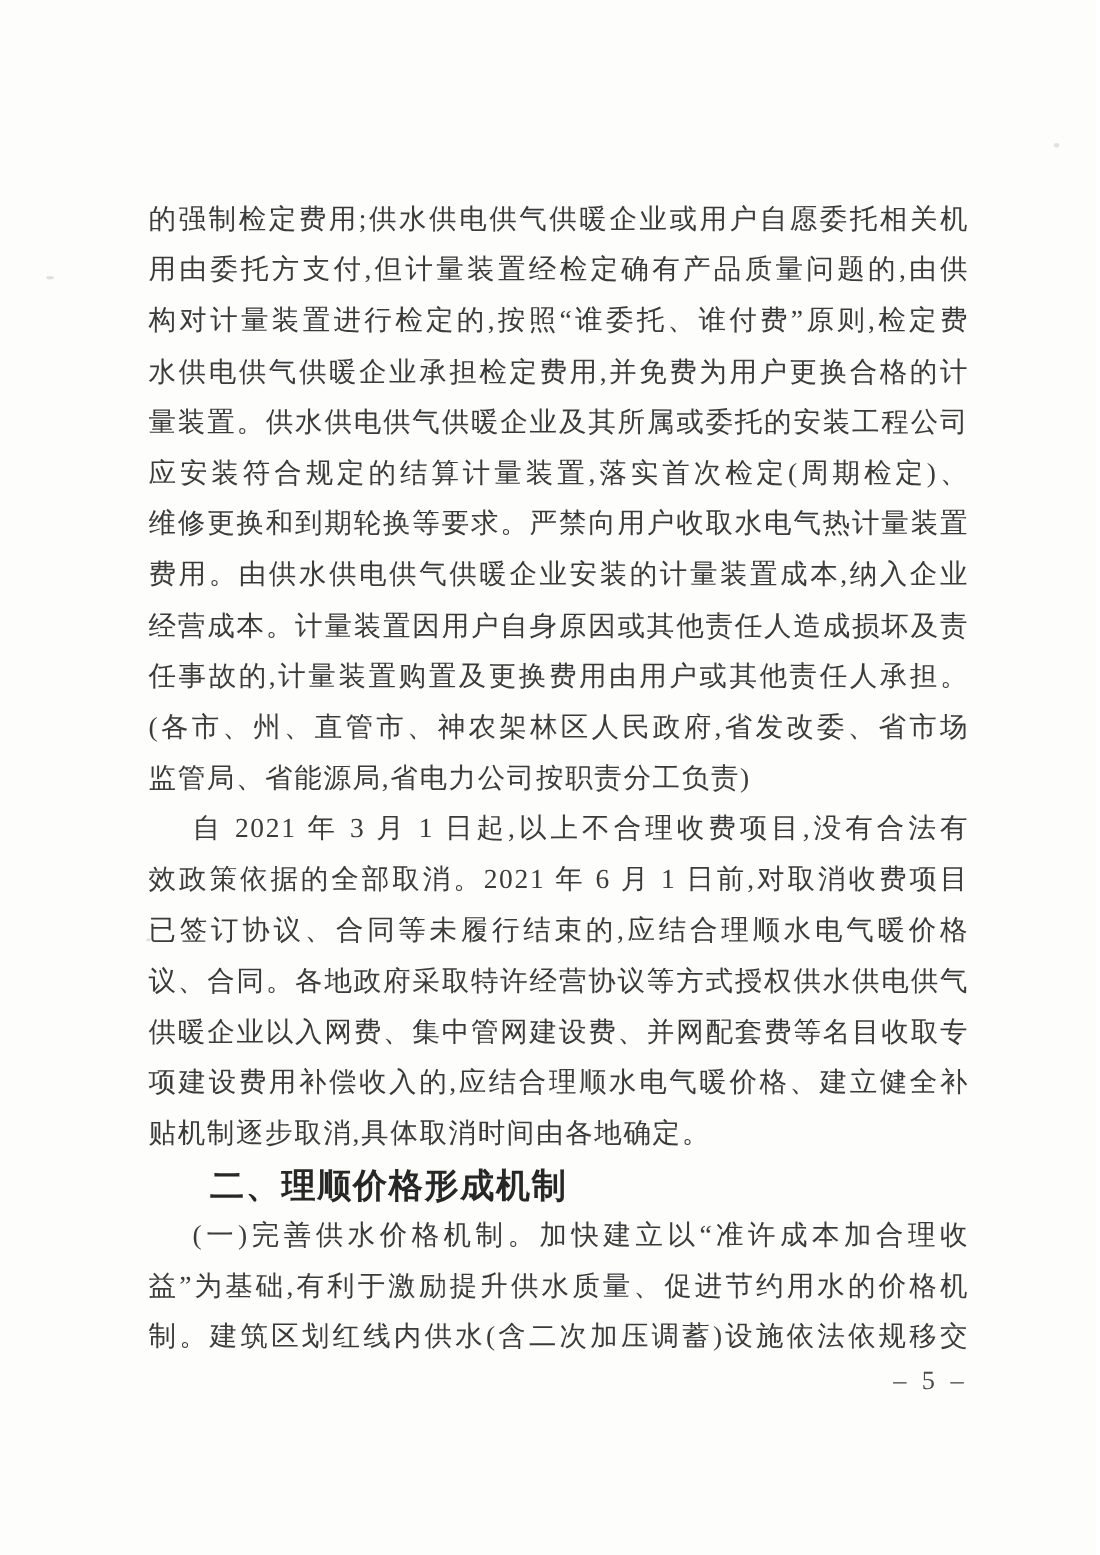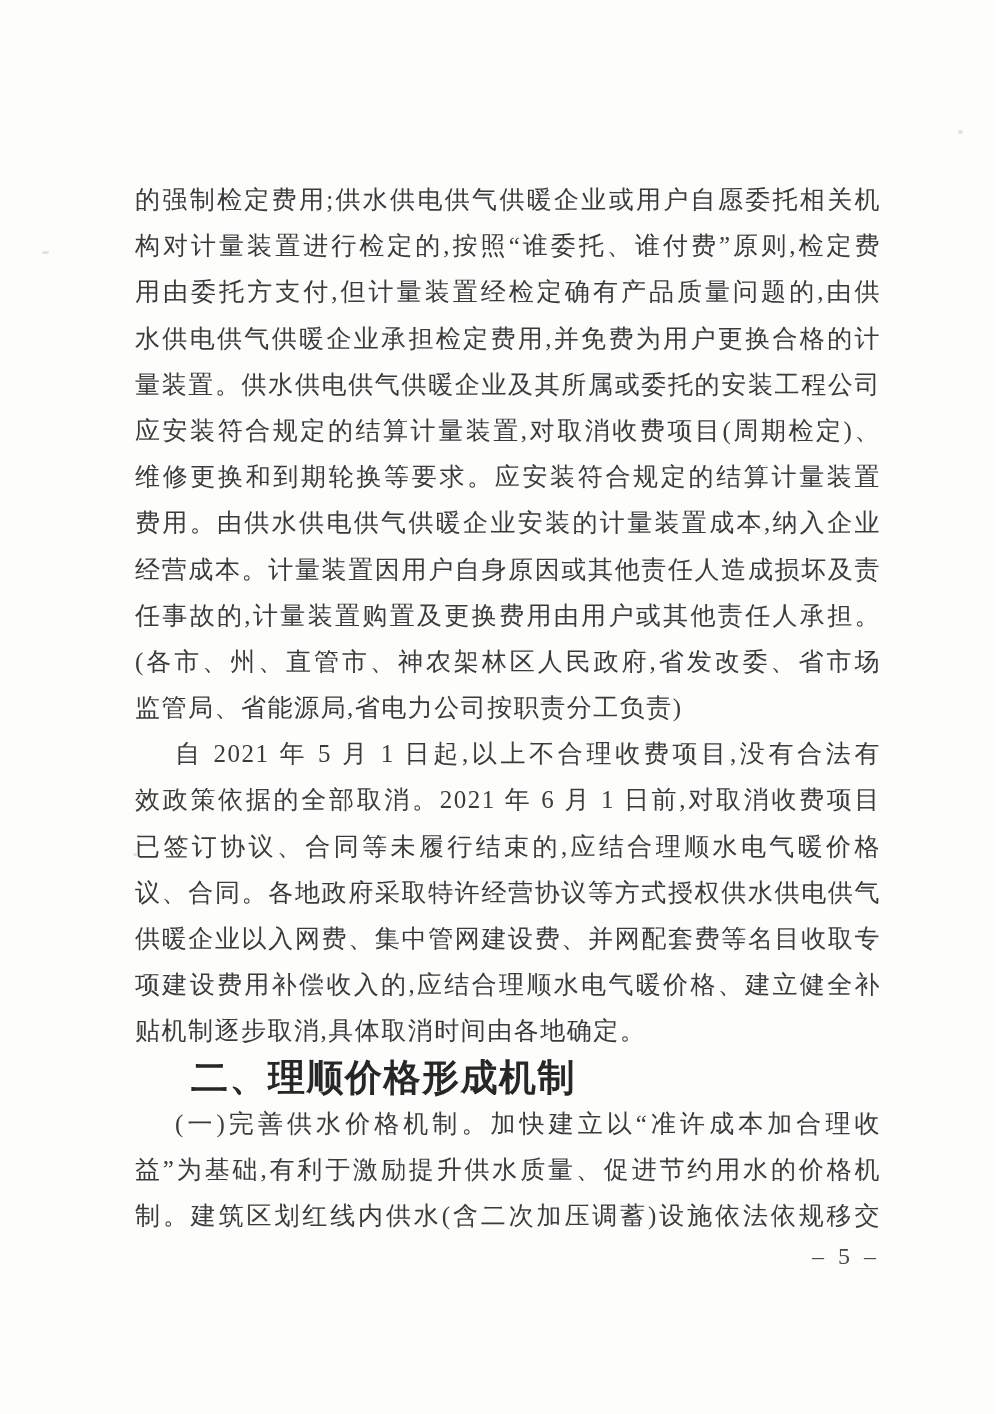--- a/index.html
+++ b/index.html
@@ -34,21 +34,21 @@
   .line.para-end {
     text-align: right;
     text-align-last: left;
   }
   .line.indent {
     text-indent: 40px;
   }
   .line.heading {
     font-family: "Liberation Sans", sans-serif;
     font-weight: bold;
-    font-size: 37px;
+    font-size: 31px;
     color: #272727;
     text-align: left;
     text-align-last: left;
     text-indent: 56px;
   }
   .page-number {
     position: absolute;
     top: 1243px;
     right: 116px;
     font-size: 24px;
@@ -70,32 +70,32 @@
 <body>
 
 <div class="page">
 
   <div class="speck s1"></div>
   <div class="speck s2"></div>
   <div class="speck s3"></div>
 
   <div class="text-block">
     <div class="line">的强制检定费用;供水供电供气供暖企业或用户自愿委托相关机</div>
+    <div class="line">用由委托方支付,但计量装置经检定确有产品质量问题的,由供</div>
     <div class="line">构对计量装置进行检定的,按照“谁委托、谁付费”原则,检定费</div>
-    <div class="line">用由委托方支付,但计量装置经检定确有产品质量问题的,由供</div>
     <div class="line">水供电供气供暖企业承担检定费用,并免费为用户更换合格的计</div>
     <div class="line">量装置。供水供电供气供暖企业及其所属或委托的安装工程公司</div>
-    <div class="line">应安装符合规定的结算计量装置,对取消收费项目(周期检定)、</div>
-    <div class="line">维修更换和到期轮换等要求。应安装符合规定的结算计量装置</div>
+    <div class="line">应安装符合规定的结算计量装置,落实首次检定(周期检定)、</div>
+    <div class="line">维修更换和到期轮换等要求。严禁向用户收取水电气热计量装置</div>
     <div class="line">费用。由供水供电供气供暖企业安装的计量装置成本,纳入企业</div>
     <div class="line">经营成本。计量装置因用户自身原因或其他责任人造成损坏及责</div>
     <div class="line">任事故的,计量装置购置及更换费用由用户或其他责任人承担。</div>
     <div class="line">(各市、州、直管市、神农架林区人民政府,省发改委、省市场</div>
     <div class="line para-end">监管局、省能源局,省电力公司按职责分工负责)</div>
-    <div class="line indent">自 2021 年 5 月 1 日起,以上不合理收费项目,没有合法有</div>
+    <div class="line indent">自 2021 年 3 月 1 日起,以上不合理收费项目,没有合法有</div>
     <div class="line">效政策依据的全部取消。2021 年 6 月 1 日前,对取消收费项目</div>
     <div class="line">已签订协议、合同等未履行结束的,应结合理顺水电气暖价格</div>
     <div class="line">议、合同。各地政府采取特许经营协议等方式授权供水供电供气</div>
     <div class="line">供暖企业以入网费、集中管网建设费、并网配套费等名目收取专</div>
     <div class="line">项建设费用补偿收入的,应结合理顺水电气暖价格、建立健全补</div>
     <div class="line para-end">贴机制逐步取消,具体取消时间由各地确定。</div>
     <div class="line heading">二、理顺价格形成机制</div>
     <div class="line indent">(一)完善供水价格机制。加快建立以“准许成本加合理收</div>
     <div class="line">益”为基础,有利于激励提升供水质量、促进节约用水的价格机</div>
     <div class="line">制。建筑区划红线内供水(含二次加压调蓄)设施依法依规移交</div>

